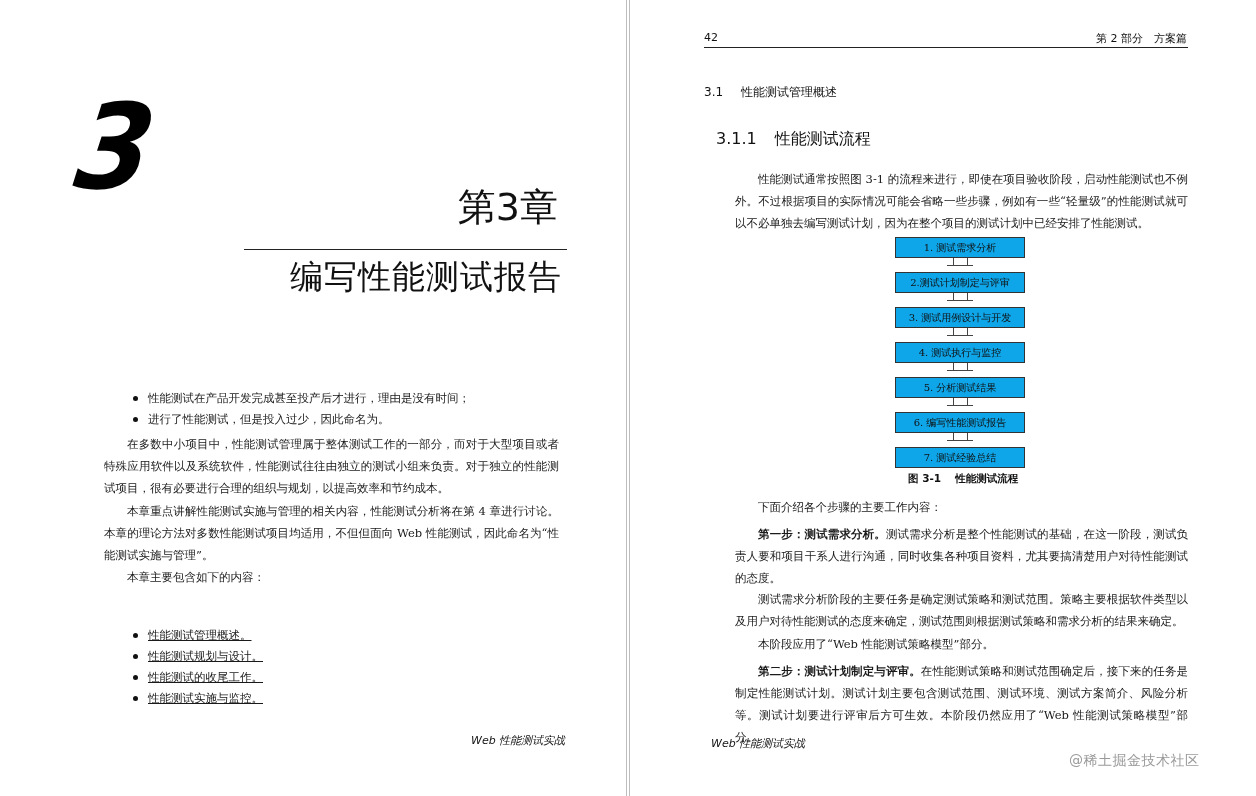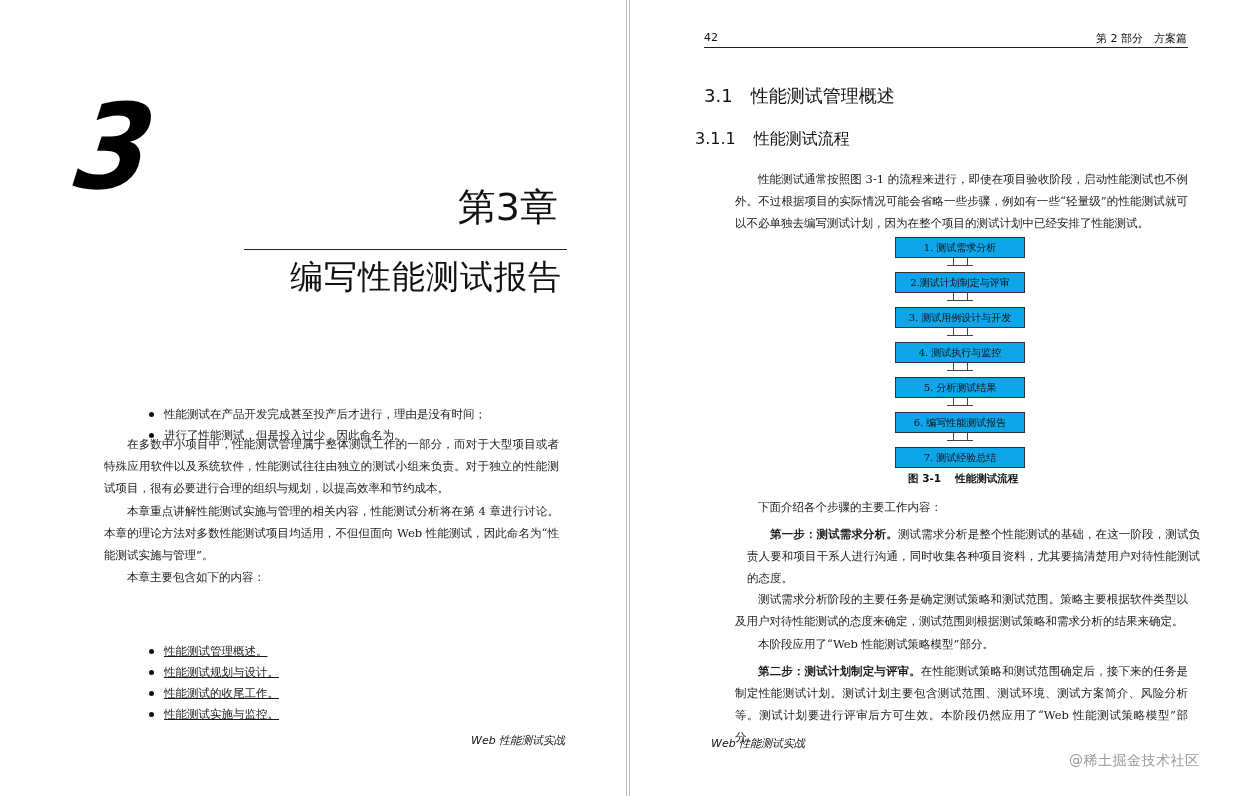--- a/index.html
+++ b/index.html
@@ -25,40 +25,40 @@
     font-family:"DejaVu Sans", sans-serif; font-size:38px; line-height:1; color:#111;
   }
   .chapter-rule { position:absolute; left:244px; top:249px; width:323px; height:1px; background:#222; }
   .chapter-title {
     position:absolute; right:64px; top:259px;
     font-family:"DejaVu Sans", sans-serif; font-size:33px; line-height:1.1; color:#111;
     letter-spacing:1px;
   }
   .body-text { font-size:11.5px; line-height:22px; color:#1a1a1a; }
   .para { position:absolute; margin:0; text-indent:2em; text-align:justify; }
-  .bullets { position:absolute; margin:16px; padding:0; list-style:none; }
+  .bullets { position:absolute; margin:0; padding:0; list-style:none; }
   .bullets li { position:relative; padding-left:18px; line-height:21px; }
   .bullets li::before {
     content:""; position:absolute; left:3px; top:8px; width:5px; height:5px;
     border-radius:50%; background:#111;
   }
   .footer-left {
     position:absolute; left:471px; top:733px;
     font-family:"DejaVu Sans", sans-serif; font-style:italic; font-size:11px; color:#111;
   }
 
   
   .running-head { position:absolute; left:73px; top:31px; width:483px; height:16px;
     font-family:"DejaVu Sans", sans-serif; font-size:11px; color:#111; }
   .running-head .pnum { position:absolute; left:0; top:0; }
   .running-head .part { position:absolute; right:0; top:0; }
   .head-rule { position:absolute; left:73px; top:47px; width:484px; height:1px; background:#222; }
   .sec-h1 { position:absolute; left:73px; top:84px;
-    font-family:"DejaVu Sans", sans-serif; font-size:18px; color:#111; }
-  .sec-h2 { position:absolute; left:64px; top:129px;
+    font-family:"DejaVu Sans", sans-serif; font-size:12px; color:#111; }
+  .sec-h2 { position:absolute; left:85px; top:129px;
     font-family:"DejaVu Sans", sans-serif; font-size:16px; color:#111; }
   .sec-num { display:inline-block; margin-right:18px; }
 
   .flow { position:absolute; left:264px; top:237px; width:132px; }
   .flow-box {
     position:relative; width:128px; height:19px; border:1px solid #333; background:#0ea5e9;
     font-size:10px; line-height:19px; text-align:center; color:#111;
     font-family:"DejaVu Serif", serif;
   }
   .flow-arrow { position:relative; width:132px; height:14px; }
@@ -169,21 +169,21 @@
       </div>
     <div class="flow-box">7. 测试经验总结</div>
   </div>
 
   <div class="fig-caption">
     <span class="fig-no">图 3-1</span><span>性能测试流程</span>
   </div>
 
   <p class="r-para body-text" style="top:496px;">下面介绍各个步骤的主要工作内容：</p>
 
-  <p class="r-para body-text" style="left:104px; top:523px;margin-left:12px;"><b>第一步：测试需求分析。</b><span>测试需求分析是整个性能测试的基础，在这一阶段，测试负责人要和项目干系人进行沟通，同时收集各种项目资料，尤其要搞清楚用户对待性能测试的态度。</span></p>
+  <p class="r-para body-text" style="left:104px; top:523px;"><b>第一步：测试需求分析。</b><span>测试需求分析是整个性能测试的基础，在这一阶段，测试负责人要和项目干系人进行沟通，同时收集各种项目资料，尤其要搞清楚用户对待性能测试的态度。</span></p>
 
   <p class="r-para body-text" style="top:588px;">测试需求分析阶段的主要任务是确定测试策略和测试范围。策略主要根据软件类型以及用户对待性能测试的态度来确定，测试范围则根据测试策略和需求分析的结果来确定。</p>
 
   <p class="r-para body-text" style="top:633px;">本阶段应用了“Web 性能测试策略模型”部分。</p>
 
   <p class="r-para body-text" style="top:660px;"><b>第二步：测试计划制定与评审。</b><span>在性能测试策略和测试范围确定后，接下来的任务是制定性能测试计划。测试计划主要包含测试范围、测试环境、测试方案简介、风险分析等。测试计划要进行评审后方可生效。本阶段仍然应用了“Web 性能测试策略模型”部分。</span></p>
 
   <div class="footer-right">Web 性能测试实战</div>
 </div>
 

